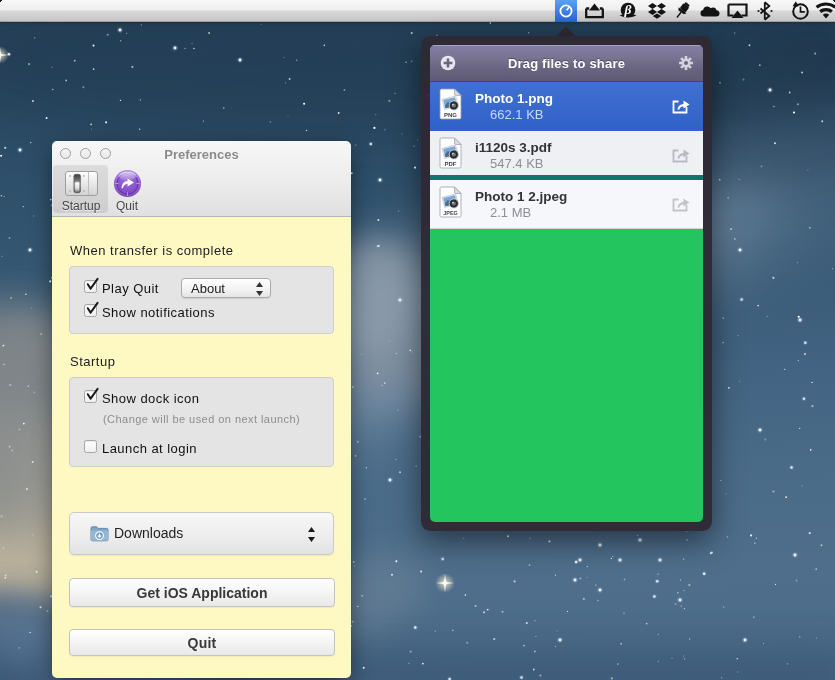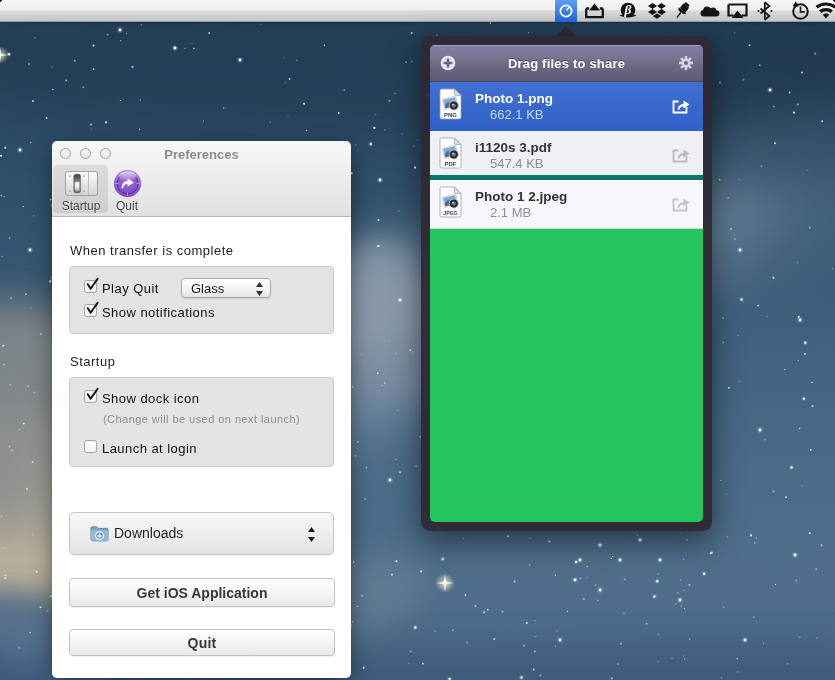--- a/index.html
+++ b/index.html
@@ -42,21 +42,21 @@
 #prefs{position:absolute;left:52px;top:113px;width:299px;height:537px;border-radius:14px;
  background:#ececec;box-shadow:0 8px 22px rgba(0,0,0,0.45), 0 0 1px rgba(0,0,0,0.5);margin-top:28px;}
 #ptitle{position:absolute;left:0;top:0;width:299px;height:76px;border-radius:5px 5px 0 0;
  background:linear-gradient(#f7f7f7,#ececec 55%,#e0e0e0 100%);border-bottom:1px solid #b6b6b6;}
 .tl{position:absolute;top:6.5px;width:11px;height:11px;border-radius:50%;
  background:linear-gradient(#f6f6f4,#e8e8e4);border:1.5px solid #9d9d9b;}
 #ptitle .wt{position:absolute;left:0;right:0;top:6px;text-align:center;font-size:13px;font-weight:bold;color:#8a8a8a;text-shadow:0 1px 0 rgba(255,255,255,0.8)}
 #tbsel{position:absolute;left:1px;top:24px;width:55px;height:48px;background:rgba(0,0,0,0.085);border-radius:4px;}
 .tbitem{position:absolute;top:24px;width:56px;text-align:center;font-size:12px;color:#444}
 .tbitem .lbl{position:absolute;left:0;right:0;top:34px;text-shadow:0 1px 0 rgba(255,255,255,0.7)}
-#pbody{position:absolute;left:0;top:76px;width:299px;height:461px;border-radius:0 0 5px 5px;background:#ffffff}
+#pbody{position:absolute;left:0;top:76px;width:299px;height:461px;border-radius:0 0 5px 5px;background:#fef9c3}
 .seclbl{position:absolute;font-size:13px;color:#1c1c1c;font-weight:normal;letter-spacing:0.5px}
 .groupbox{position:absolute;left:17px;width:265px;background:#e4e4e4;border:1px solid #cecece;border-radius:4px}
 .cb{position:absolute;width:13px;height:13px;background:linear-gradient(#fff,#f0f0f0);border:1px solid #a6a6a6;border-radius:2.5px;box-shadow:inset 0 1px 1px rgba(0,0,0,0.08)}
 .cbl{position:absolute;font-size:13px;color:#111;letter-spacing:0.45px}
 .check{position:absolute;width:16px;height:16px}
 .btn{position:absolute;left:17px;width:266px;height:29px;border:1px solid #c3c3c3;border-radius:4px;
  background:linear-gradient(#ffffff,#f4f4f4 50%,#e9e9e9);box-shadow:0 1px 1px rgba(0,0,0,0.06);
  text-align:center;font-size:14px;color:#383838;line-height:28px}
 </style></head><body>
 <div id="screen">
@@ -978,21 +978,21 @@
   </div>
   <div id="pbody">
     <div class="seclbl" style="left:18px;top:26px">When transfer is complete</div>
     <div class="groupbox" style="top:49px;height:68px"></div>
     <div class="cb" style="left:32px;top:63px"></div>
         <svg class="check" style="left:32.5px;top:60px" width="15" height="15" viewBox="0 0 16 16">
           <path d="M2.8 7.2 L5.6 11.6 L12.6 1.8" stroke="#1a1a1a" stroke-width="2" fill="none" stroke-linecap="round" stroke-linejoin="round"></path>
         </svg>
     <div class="cbl" style="left:50px;top:64px">Play Quit</div>
     <div style="position:absolute;left:129px;top:61px;width:90px;height:20px;border:1px solid #ababab;border-radius:4px;background:linear-gradient(#ffffff,#f2f2f2 60%,#e4e4e4);box-shadow:0 1px 1px rgba(0,0,0,0.1)">
-<div style="position:absolute;left:9px;top:2px;font-size:13px;color:#1a1a1a">Glass</div>
+<div style="position:absolute;left:9px;top:2px;font-size:13px;color:#1a1a1a">About</div>
 <svg style="position:absolute;right:6px;top:3px" width="9" height="14" viewBox="0 0 9 14">
             <path d="M4.5 0 L8 5 L1 5 Z" fill="#333"></path>
             <path d="M4.5 14 L8 9 L1 9 Z" fill="#333"></path>
           </svg>
         </div>
     <div class="cb" style="left:32px;top:87px"></div>
         <svg class="check" style="left:32.5px;top:84px" width="15" height="15" viewBox="0 0 16 16">
           <path d="M2.8 7.2 L5.6 11.6 L12.6 1.8" stroke="#1a1a1a" stroke-width="2" fill="none" stroke-linecap="round" stroke-linejoin="round"></path>
         </svg>
     <div class="cbl" style="left:50px;top:88px">Show notifications</div>

